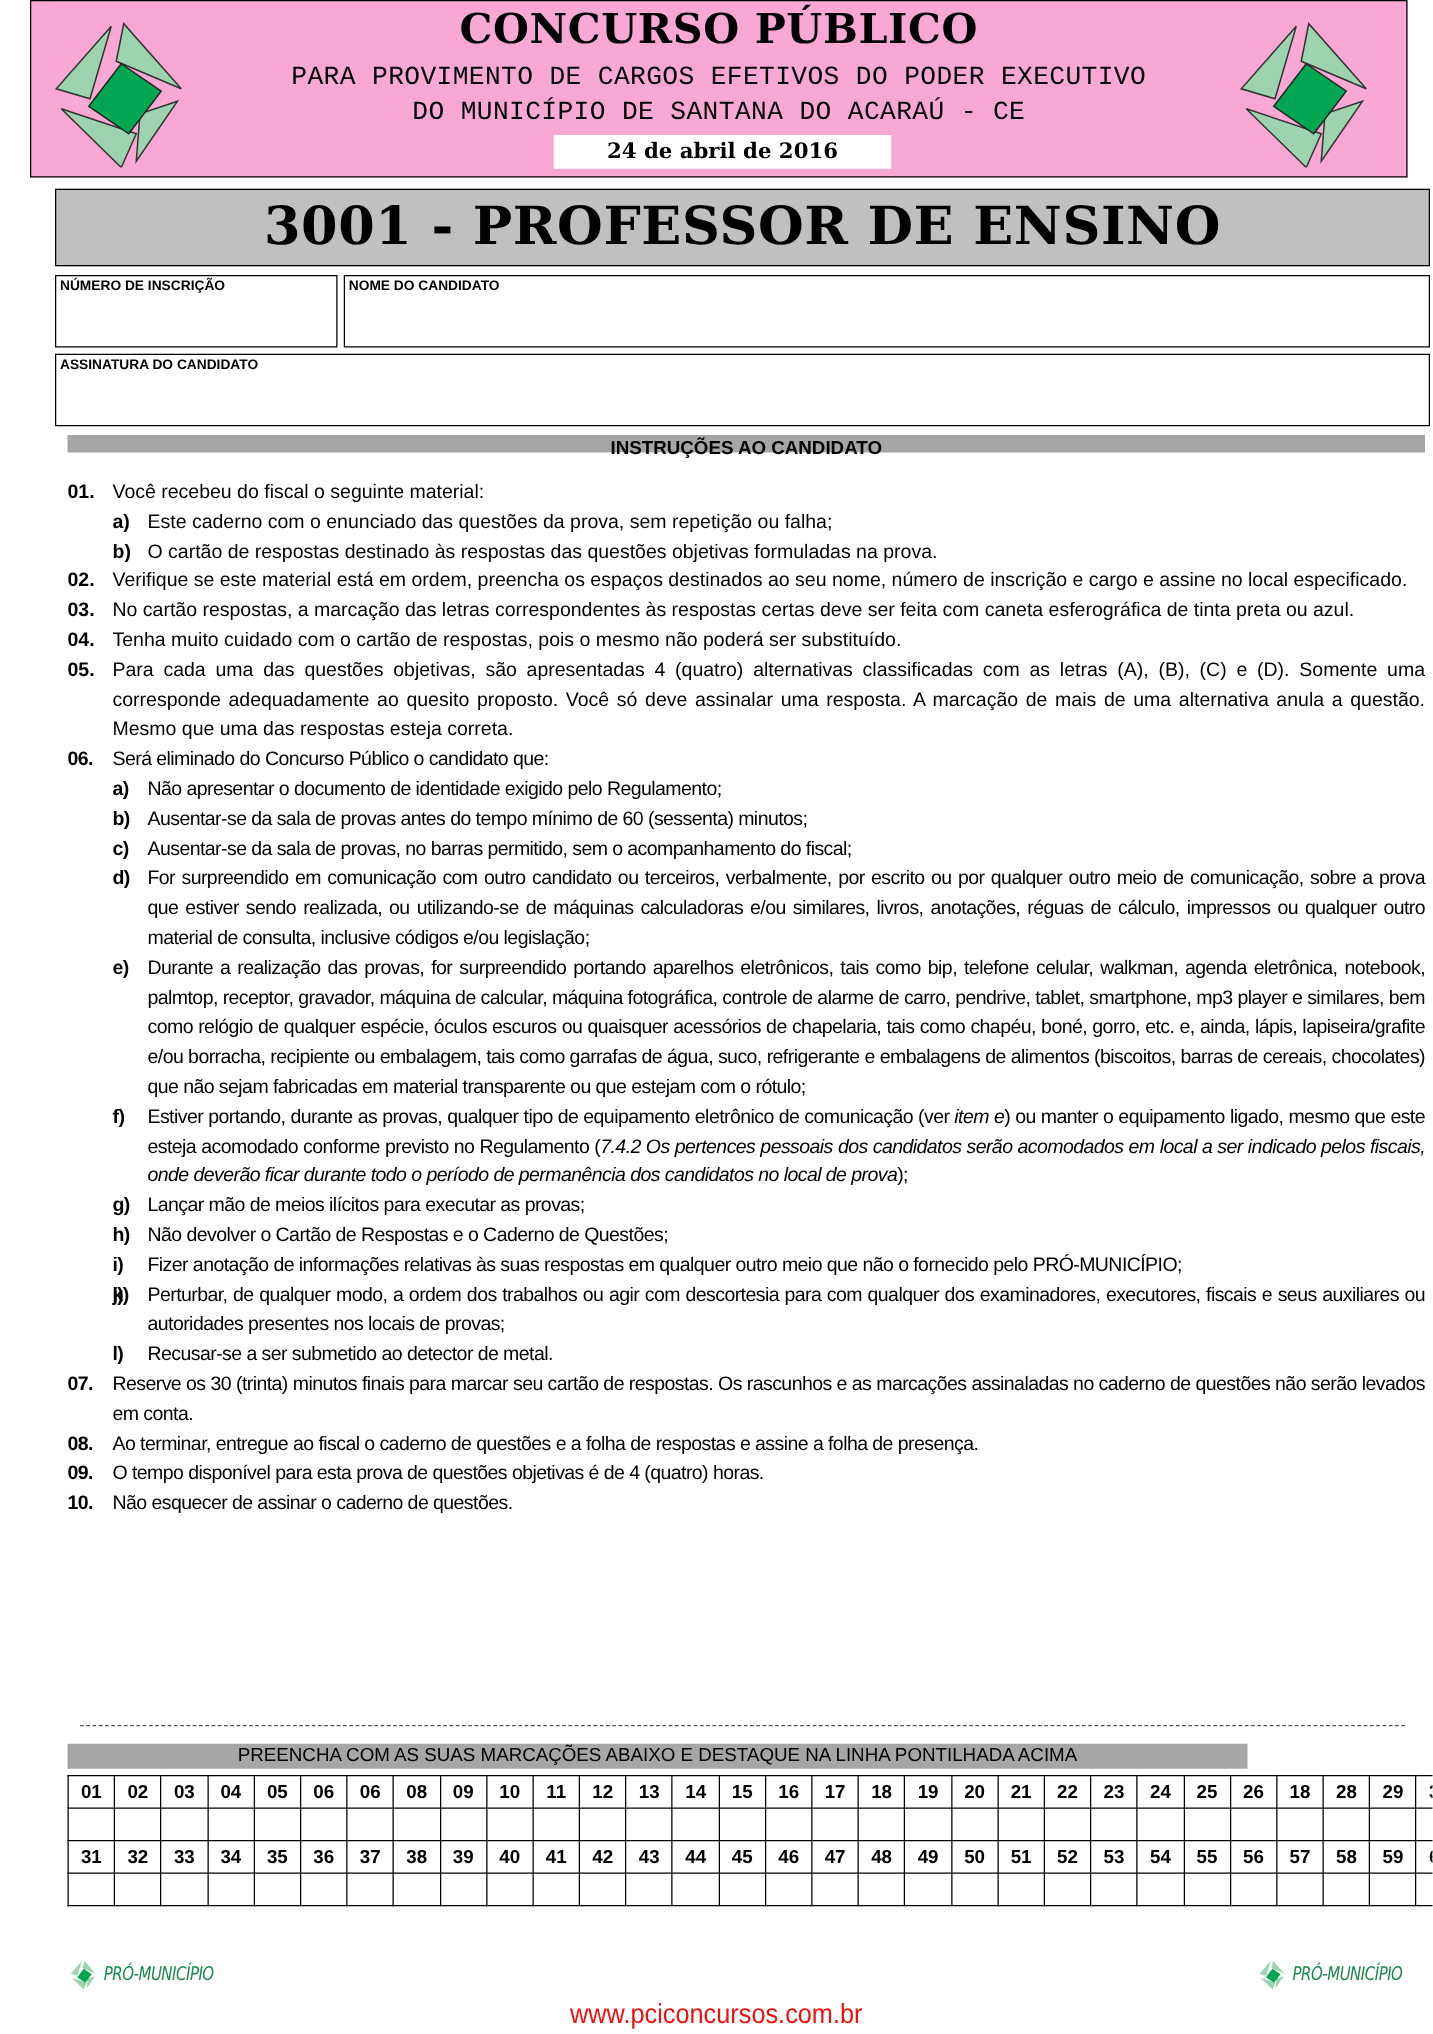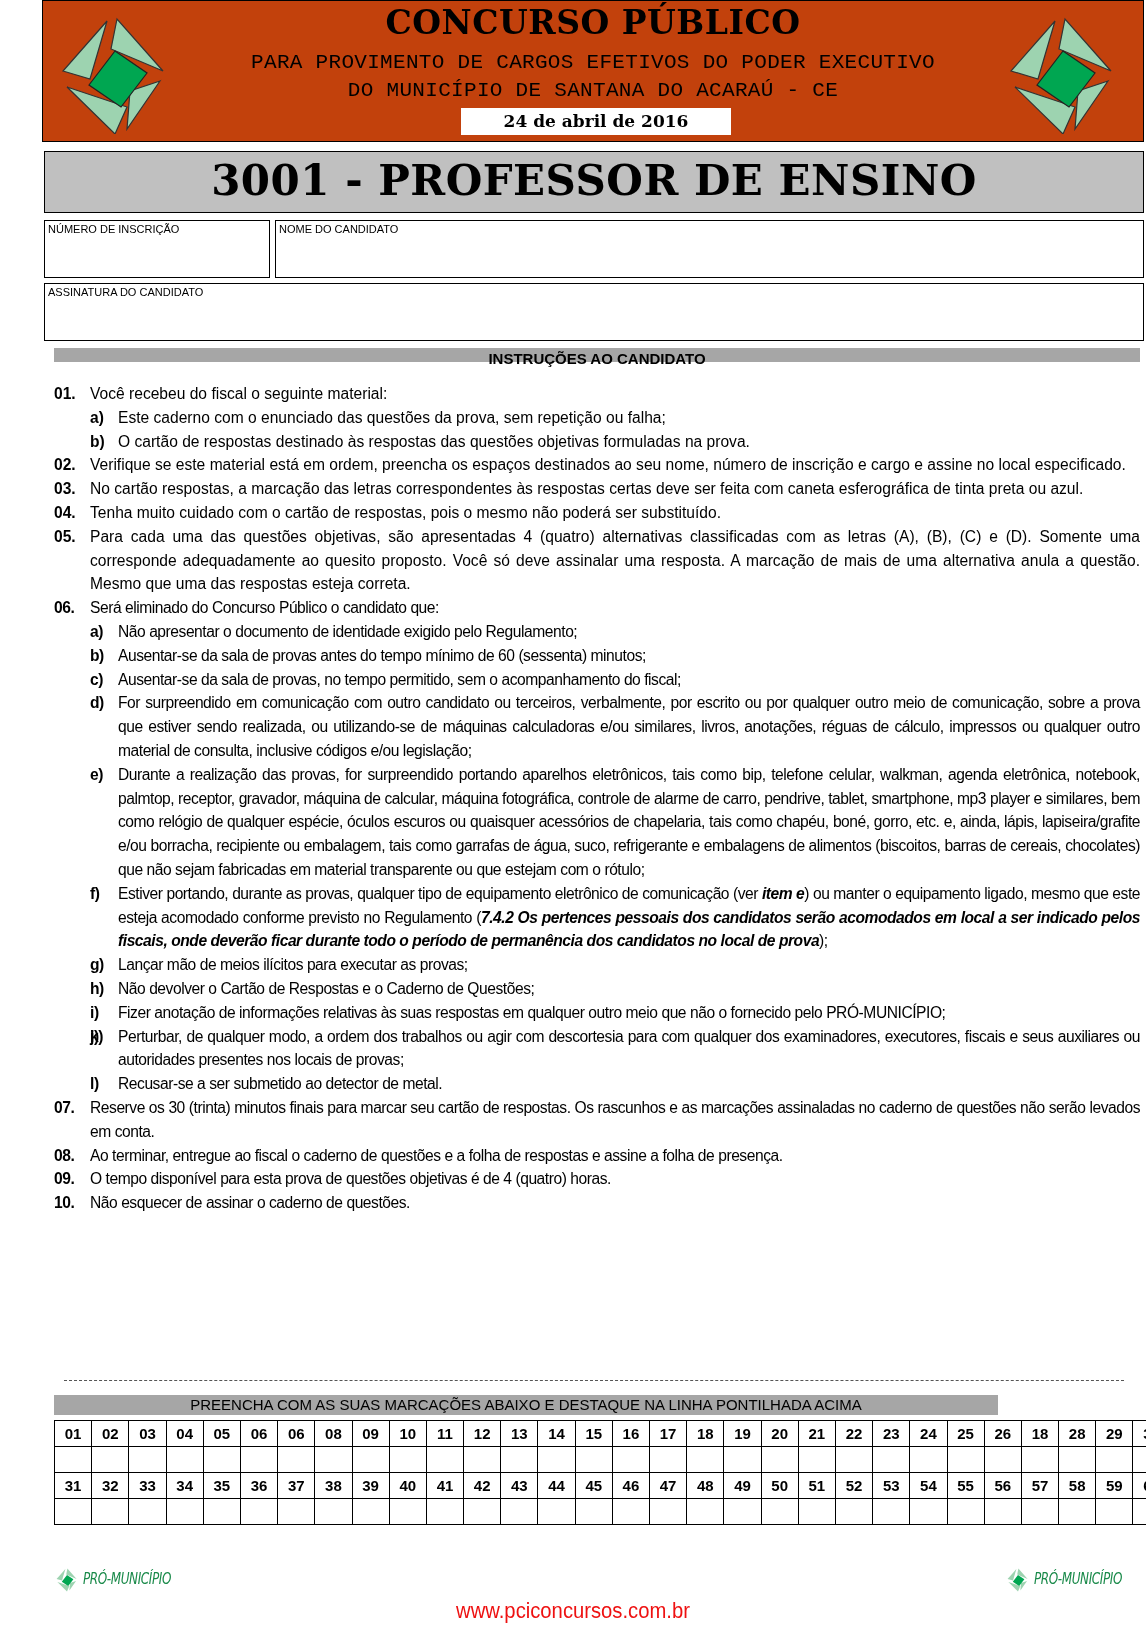--- a/index.html
+++ b/index.html
@@ -1,56 +1,56 @@
 <!DOCTYPE html>
 <html><head>
 <meta charset="utf-8">
 <style>
   html, body { margin: 0; padding: 0; background: #ffffff; }
   body { width: 1146px; height: 1627px; position: relative; overflow: hidden;
          font-family: "Liberation Sans", "DejaVu Sans", sans-serif; color: #000; }
 
-  .header-box { position: absolute; left: 42px; top: 0; width: 1102px; height: 142px;
-                background: #c2410c; border: 1.5px solid #000; box-sizing: border-box; }
+  .header-box { position: absolute; left: 24px; top: 0; width: 1102px; height: 142px;
+                background: #f9a8d4; border: 1.5px solid #000; box-sizing: border-box; }
   .logo { position: absolute; top: 8px; width: 130px; height: 125px; }
   .logo.left { left: 12px; }
   .logo.right { right: 10px; }
   .hdr-title { position: absolute; left: 0; right: 0; top: 2px; text-align: center;
                font-family: "DejaVu Serif", "Liberation Serif", serif; font-weight: bold; font-size: 33px; letter-spacing: 0.5px; }
   .hdr-sub { position: absolute; left: 0; right: 0; text-align: center;
              font-family: Liberation Mono, monospace; font-size: 21px; letter-spacing: 0.3px; }
   .hdr-sub.l1 { top: 50px; }
   .hdr-sub.l2 { top: 78px; }
   .date-box { position: absolute; left: 418px; top: 107px; width: 270px; height: 27px; background: #fff;
               text-align: center; font-family: "DejaVu Serif", "Liberation Serif", serif; font-weight: bold; font-size: 17px; line-height: 27px; }
 
   .cargo-box { position: absolute; left: 44px; top: 151px; width: 1100px; height: 62px;
                background: #c0c0c0; border: 1.5px solid #000; box-sizing: border-box;
                text-align: center; font-family: "DejaVu Serif", "Liberation Serif", serif; font-weight: bold;
                font-size: 42px; line-height: 58px; letter-spacing: 0.5px; }
 
   .field { position: absolute; border: 1.5px solid #000; box-sizing: border-box; background: #fff; }
-  .field-label { position: absolute; left: 3px; top: 2px; font-size: 11px; font-family: "Liberation Sans", sans-serif; }
+  .field-label { position: absolute; left: 3px; top: 2px; font-size: 11px; font-family: "Liberation Sans", sans-serif; font-weight: bold; }
   .f-inscricao { left: 44px; top: 220px; width: 226px; height: 58px; }
   .f-nome { left: 275px; top: 220px; width: 869px; height: 58px; }
   .f-assinatura { left: 44px; top: 283px; width: 1100px; height: 58px; }
 
   .bar { position: absolute; left: 54px; width: 1086px; height: 14px; background: #a6a6a6;
          text-align: center; line-height: 22px; }
   .bar-instr { top: 348px; font-weight: bold; font-size: 15px; }
   .bar-marc { top: 1395px; font-size: 15px; height: 20px; line-height: 20px; left: 54px; width: 944px; }
 
   .instructions { position: absolute; left: 54px; top: 382px; width: 1086px;
                   font-family: "Liberation Sans", "DejaVu Sans", sans-serif; font-size: 15.6px; line-height: 23.8px; }
   .item { position: relative; padding-left: 36px; text-align: justify; }
   .item .num { position: absolute; left: 0; top: 0; font-weight: bold; }
   .sub { position: relative; padding-left: 64px; text-align: justify; }
   .sub .let { position: absolute; left: 36px; top: 0; font-weight: bold; }
   .cond { letter-spacing: -0.45px; }
-  .it { font-style: italic; font-weight: bold; }
+  .it { font-style: italic; }
 
   .dotted { position: absolute; left: 64px; top: 1380px; width: 1060px; border-top: 1px dashed #555; }
 
   .grid { position: absolute; left: 54px; top: 1420px; width: 1086px; border-collapse: collapse; table-layout: fixed; }
   .grid td { border: 1.5px solid #000; width: 36.2px; text-align: center; font-weight: bold; font-size: 15px; padding: 0; }
   .grid tr.num td { height: 25px; }
   .grid tr.blank td { height: 25px; }
 
   .foot-logo { position: absolute; top: 1565px; height: 28px; display: flex; align-items: center; }
   .foot-logo.left { left: 55px; }
@@ -135,21 +135,21 @@
     <div class="sub">
       <span class="let">a)</span>
       <span>Não apresentar o documento de identidade exigido pelo Regulamento;</span>
     </div>
     <div class="sub">
       <span class="let">b)</span>
       <span>Ausentar-se da sala de provas antes do tempo mínimo de 60 (sessenta) minutos;</span>
     </div>
     <div class="sub">
       <span class="let">c)</span>
-      <span>Ausentar-se da sala de provas, no tempo permitido, sem o acompanhamento do fiscal;</span>
+      <span>Ausentar-se da sala de provas, no barras permitido, sem o acompanhamento do fiscal;</span>
     </div>
     <div class="sub">
       <span class="let">d)</span>
       <span>For surpreendido em comunicação com outro candidato ou terceiros, verbalmente, por escrito ou por qualquer outro meio de comunicação, sobre a prova que estiver sendo realizada, ou utilizando-se de máquinas calculadoras e/ou similares, livros, anotações, réguas de cálculo, impressos ou qualquer outro material de consulta, inclusive códigos e/ou legislação;</span>
     </div>
     <div class="sub">
       <span class="let">e)</span>
       <span>Durante a realização das provas, for surpreendido portando aparelhos eletrônicos, tais como bip, telefone celular, walkman, agenda eletrônica, notebook, palmtop, receptor, gravador, máquina de calcular, máquina fotográfica, controle de alarme de carro, pendrive, tablet, smartphone, mp3 player e similares, bem como relógio de qualquer espécie, óculos escuros ou quaisquer acessórios de chapelaria, tais como chapéu, boné, gorro, etc. e, ainda, lápis, lapiseira/grafite e/ou borracha, recipiente ou embalagem, tais como garrafas de água, suco, refrigerante e embalagens de alimentos (biscoitos, barras de cereais, chocolates) que não sejam fabricadas em material transparente ou que estejam com o rótulo;</span>
     </div>
     <div class="sub">

